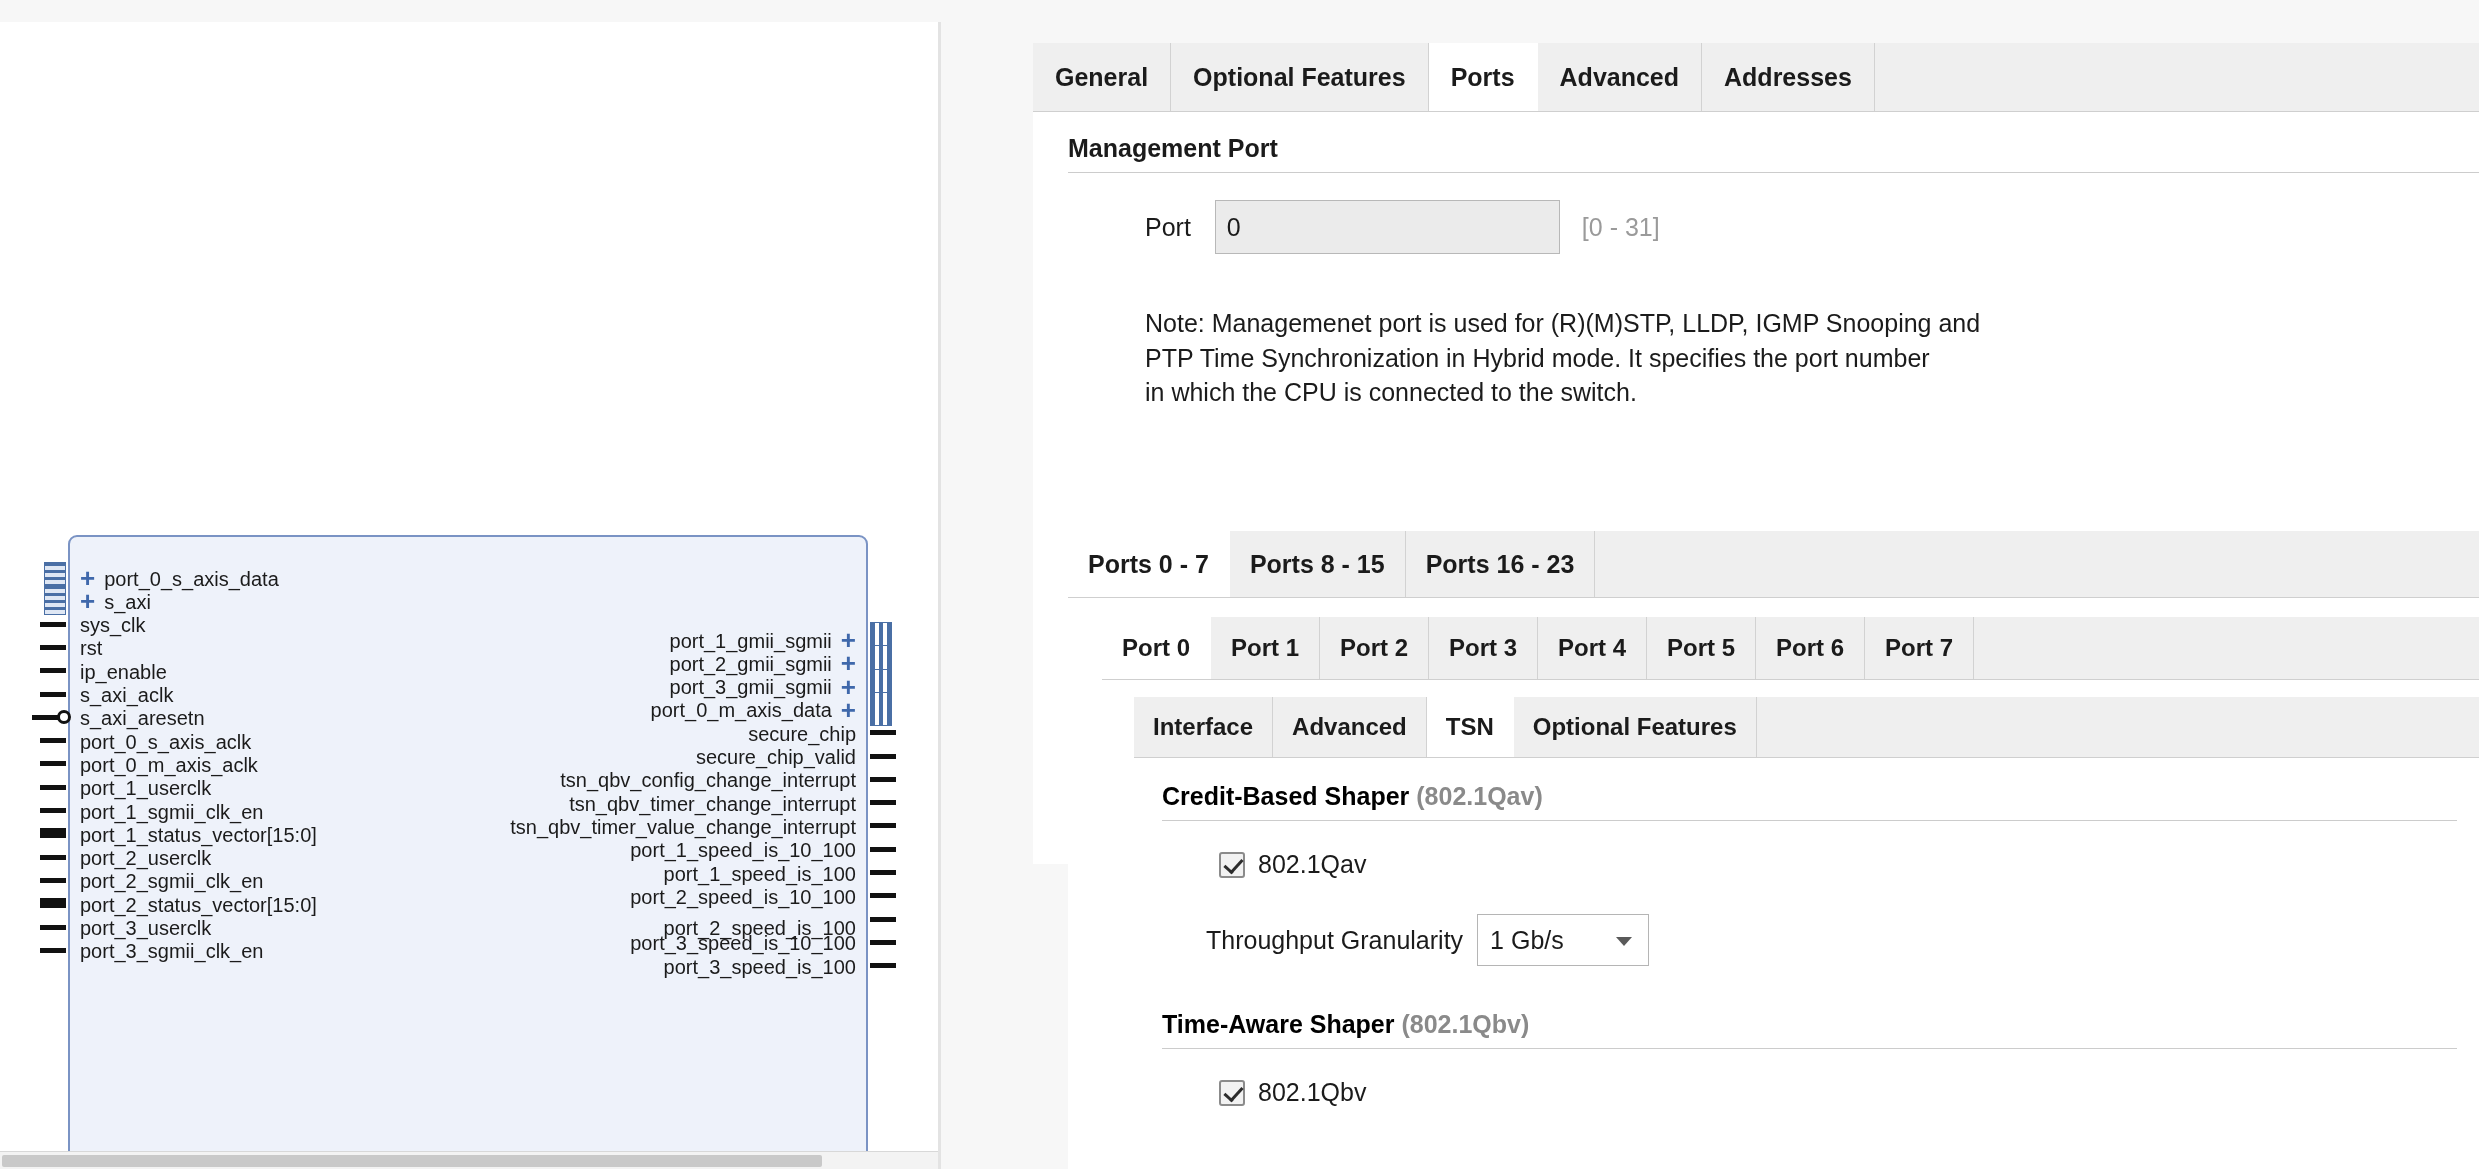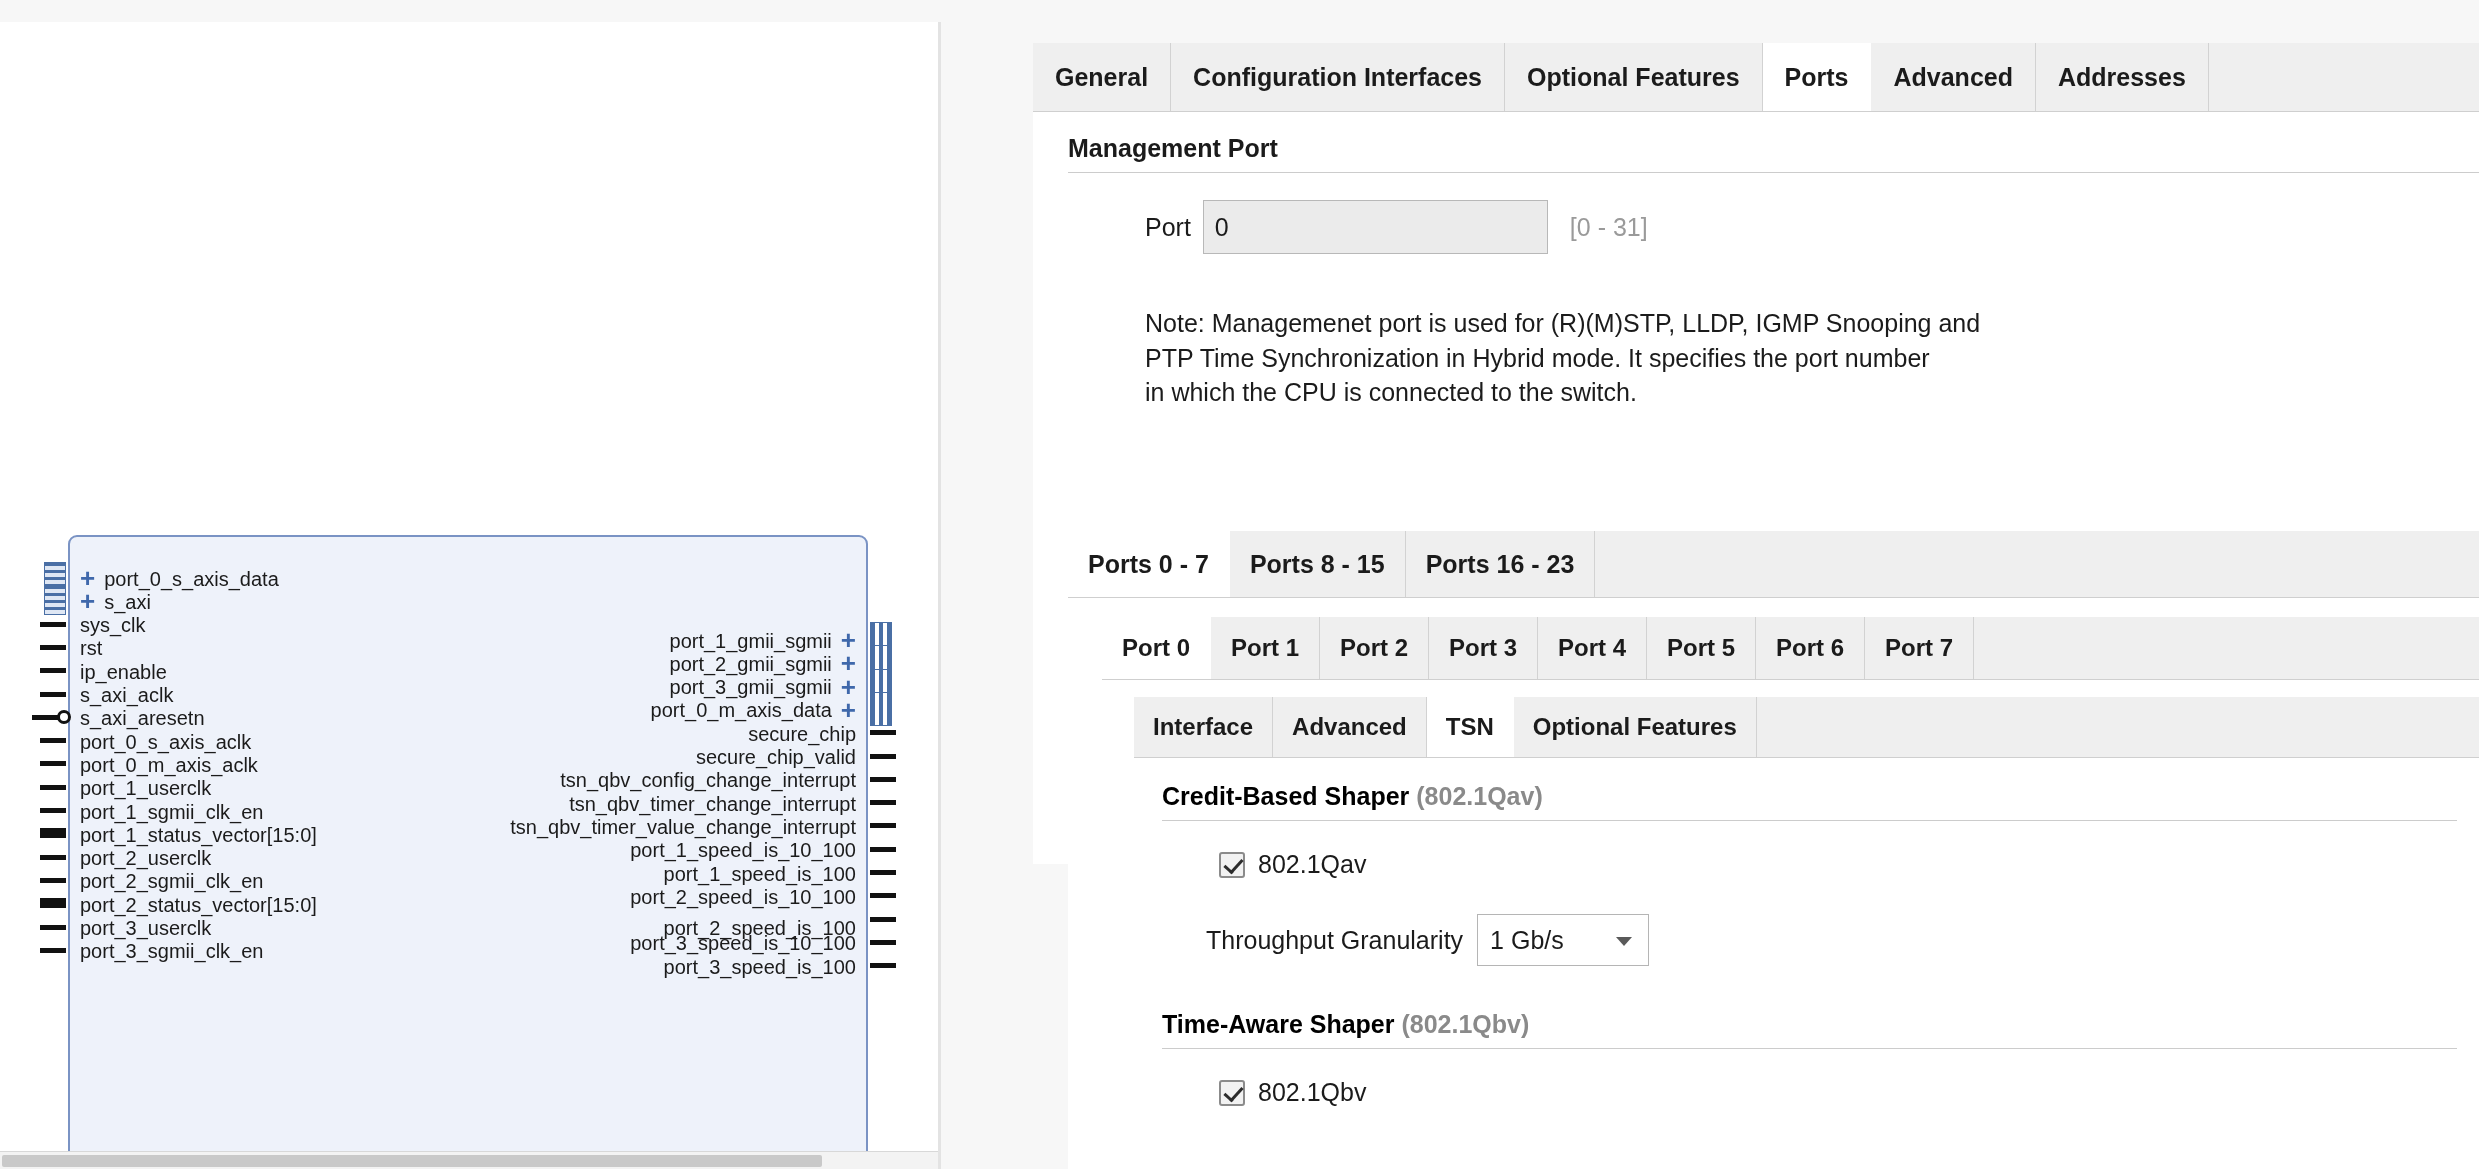--- a/index.html
+++ b/index.html
@@ -170,21 +170,21 @@
 
   .section-title {
     font-size: 25px; font-weight: bold; color: #1b1b1b;
   }
   .muted { color: #8a8a8a; font-weight: bold; }
 
   #mgmt-title { position: absolute; left: 35px; top: 22px; }
   #mgmt-rule  { position: absolute; left: 35px; top: 60px; width: 1411px; height: 1px; background: #cccccc; }
 
   #port-row { position: absolute; left: 112px; top: 88px; display: flex; align-items: center; }
-  #port-label { font-size: 25px; color: #1b1b1b; margin-right: 12px; }
+  #port-label { font-size: 25px; color: #1b1b1b; margin-right: 24px; }
   #port-input {
     width: 345px; height: 54px;
     background: #ebebeb;
     border: 1px solid #b8b8b8;
     font-size: 25px;
     color: #1b1b1b;
     padding: 0 11px;
     font-family: "Liberation Sans", sans-serif;
   }
   #port-range { font-size: 25px; color: #9a9a9a; margin-left: 22px; }
@@ -457,23 +457,20 @@
     </div>
   </div>
 
   <div id="props-pane">
 
     <div id="tabs-l1" class="tabstrip">
         <div class="tab">
           <span>General</span>
         </div>
         <div class="tab">
-          <span>Configuration Interfaces</span>
-        </div>
-        <div class="tab">
           <span>Optional Features</span>
         </div>
         <div class="tab sel">
           <span>Ports</span>
         </div>
         <div class="tab">
           <span>Advanced</span>
         </div>
         <div class="tab">
           <span>Addresses</span>

